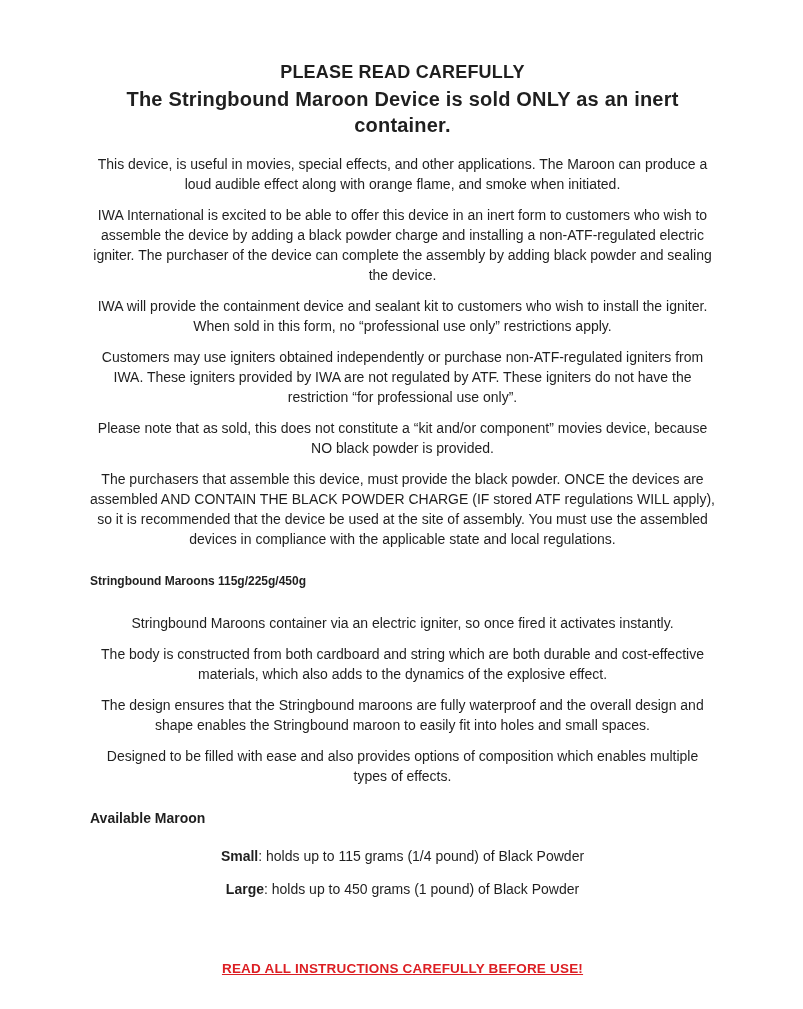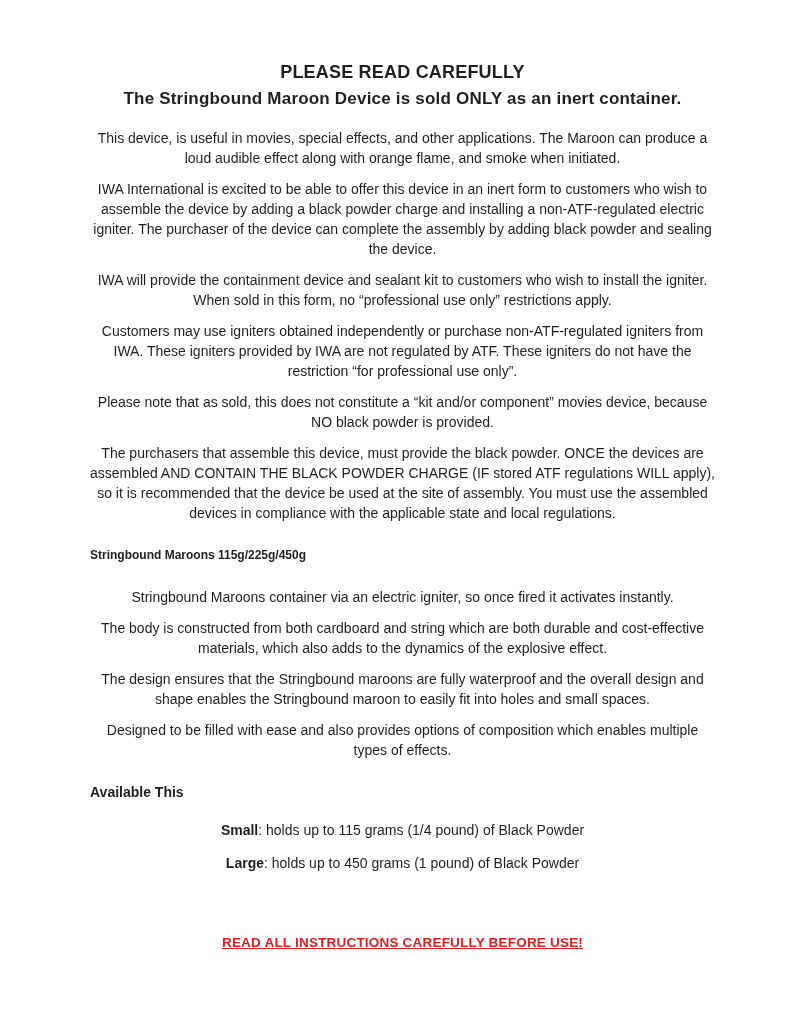--- a/index.html
+++ b/index.html
@@ -23,21 +23,21 @@
     margin: 0 0 16px 0;
   }
   .title-line {
     font-size: 18px;
     font-weight: bold;
     line-height: 28px;
     margin: 0;
     letter-spacing: 0.2px;
   }
   .title-line.sub {
-    font-size: 17px;
+    font-size: 20px;
     line-height: 26px;
   }
   .body-text p, p.size-line {
     font-size: 14px;
     line-height: 20px;
     margin: 11px 0;
     text-align: center;
   }
   .section-heading {
     font-size: 12px;
@@ -87,21 +87,21 @@
 
   <h3 class="section-heading">Stringbound Maroons 115g/225g/450g</h3>
 
   <section class="body-text">
     <p>Stringbound Maroons container via an electric igniter, so once fired it activates instantly.</p>
     <p>The body is constructed from both cardboard and string which are both durable and cost-effective materials, which also adds to the dynamics of the explosive effect.</p>
     <p>The design ensures that the Stringbound maroons are fully waterproof and the overall design and shape enables the Stringbound maroon to easily fit into holes and small spaces.</p>
     <p>Designed to be filled with ease and also provides options of composition which enables multiple types of effects.</p>
   </section>
 
-  <h4 class="sizes-heading">Available This</h4>
+  <h4 class="sizes-heading">Available Maroon</h4>
 
   <section>
     <p class="size-line"><span class="size-label">Small</span><span>: holds up to 115 grams (1/4 pound) of Black Powder</span></p>
     <p class="size-line"><span class="size-label">Large</span><span>: holds up to 450 grams (1 pound) of Black Powder</span></p>
   </section>
 
   <div class="warning-line" style="color:#dc1e23;">READ ALL INSTRUCTIONS CAREFULLY BEFORE USE!</div>
 
 </div>
 

